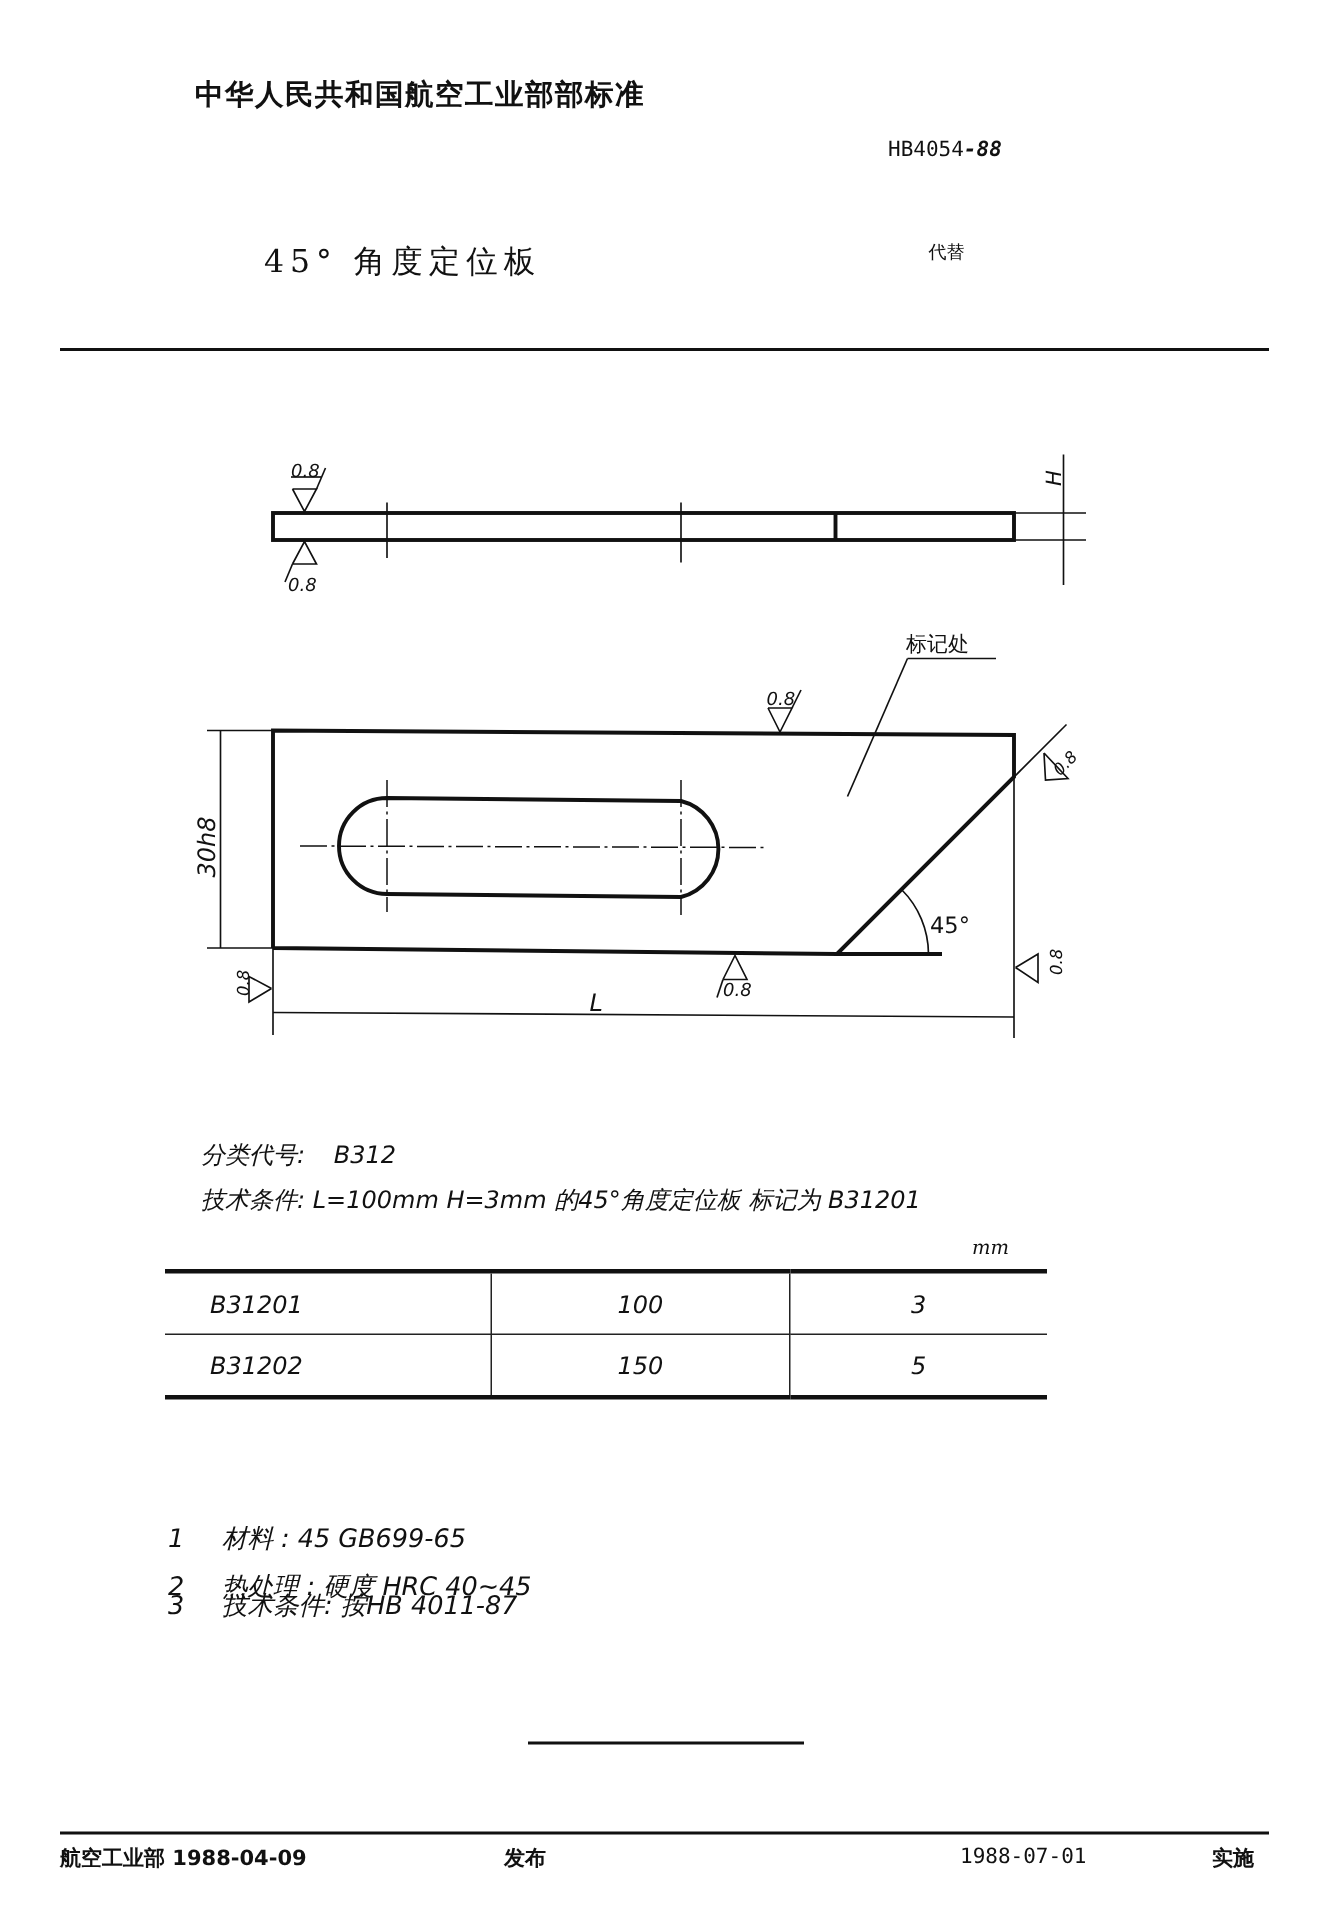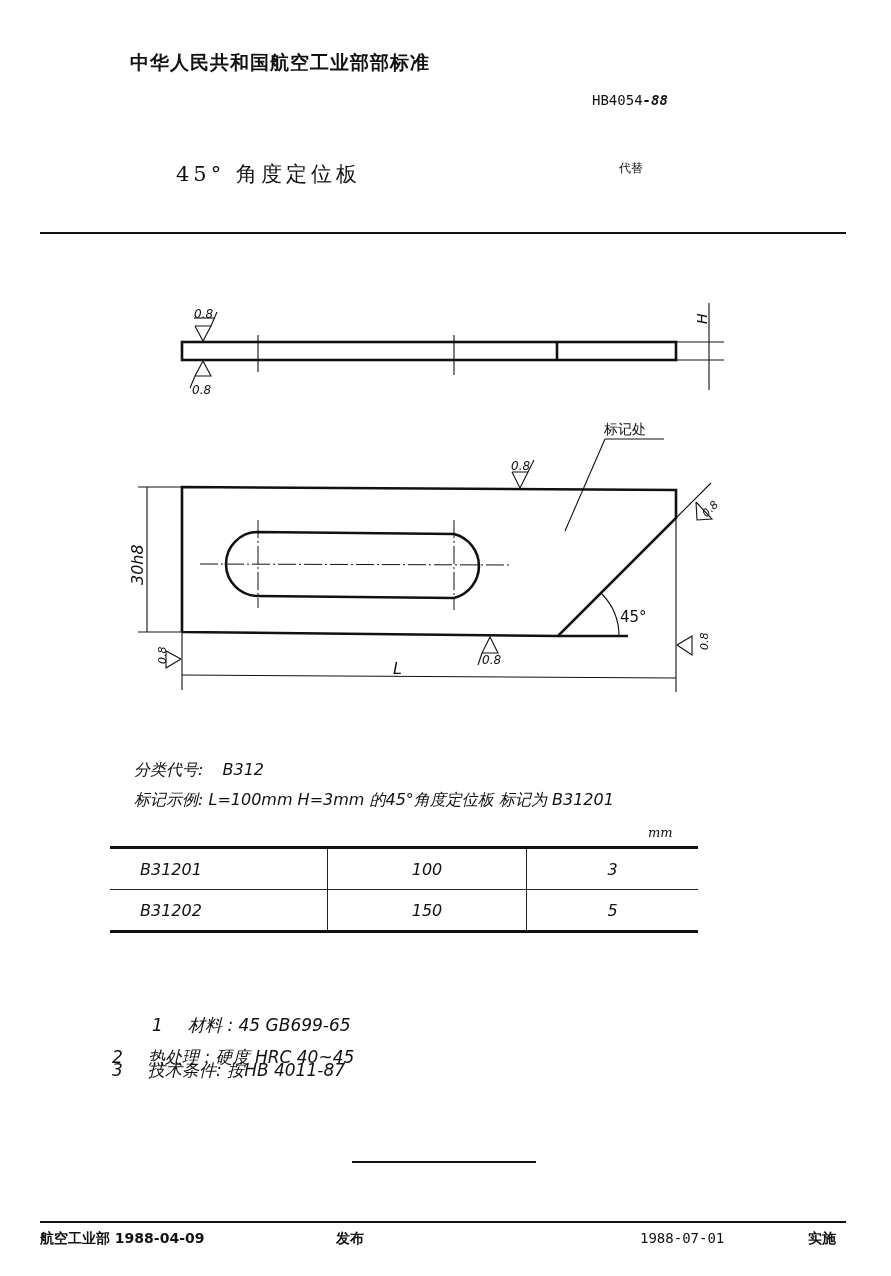--- a/index.html
+++ b/index.html
@@ -25,21 +25,21 @@
   table.spec { position: absolute; left: 110px; top: 846px; width: 588px; border-collapse: collapse;
                font-style: italic; font-size: 16px; }
   table.spec td { height: 38px; text-align: center; border-bottom: 1px solid #222; }
   table.spec tr.head td { height: 36px; }
   table.spec tr:first-child td { border-top: 3px solid #111; }
   table.spec tr:last-child td { border-bottom: 3px solid #111; }
   table.spec td.c1 { width: 186px; text-align: left; padding-left: 30px; border-right: 1px solid #222; }
   table.spec td.c2 { width: 196px; border-right: 1px solid #222; }
   .note { left: 112px; font-size: 17px; font-style: italic; }
   .note .num { display: inline-block; width: 36px; }
-  .n1 { top: 1014px; margin-left: 40px; } .n2 { top: 1046px; } .n3 { top: 1059px; }
+  .n1 { top: 1014px; } .n2 { top: 1046px; } .n3 { top: 1059px; }
   .end-rule { left: 352px; top: 1161px; width: 184px; height: 2px; background: #111; }
   .rule-bottom { left: 40px; top: 1221px; width: 806px; height: 2px; background: #111; }
   .footer { top: 1230px; font-size: 14px; font-weight: bold; }
   .f-org { left: 40px; text-align: center; } .f-pub { left: 300px; margin-left: 36px; } .f-eff-date { left: 640px; font-weight: normal; font-family: "DejaVu Sans Mono", monospace; } .f-eff { left: 808px; }
 </style>
 </head>
 <body>
 
 <div class="abs hdr-title">中华人民共和国航空工业部部标准</div>
 <div class="abs std-no"><span>HB4054</span><b>-88</b></div>
@@ -117,21 +117,21 @@
     <polyline class="dl thin" points="181,659 166,651 166,668 181,659"></polyline>
     <text class="dtext" x="160" y="670" font-size="11" transform="rotate(-90 160 664)">0.8</text>
   </g>
 </svg>
 
 <div class="abs info info1">
   <span>分类代号:</span>
   <span style="margin-left:14px">B312</span>
 </div>
 <div class="abs info info2">
-  <span>标记示例:</span>
+  <span>技术条件:</span>
   <span>L=100mm H=3mm 的45°角度定位板  标记为 B31201</span>
 </div>
 
 <div class="abs unit">mm</div>
 <table class="spec">
   <tbody>
   <tr>
     <td class="c1">B31201</td>
     <td class="c2">100</td>
     <td class="c3">3</td>

